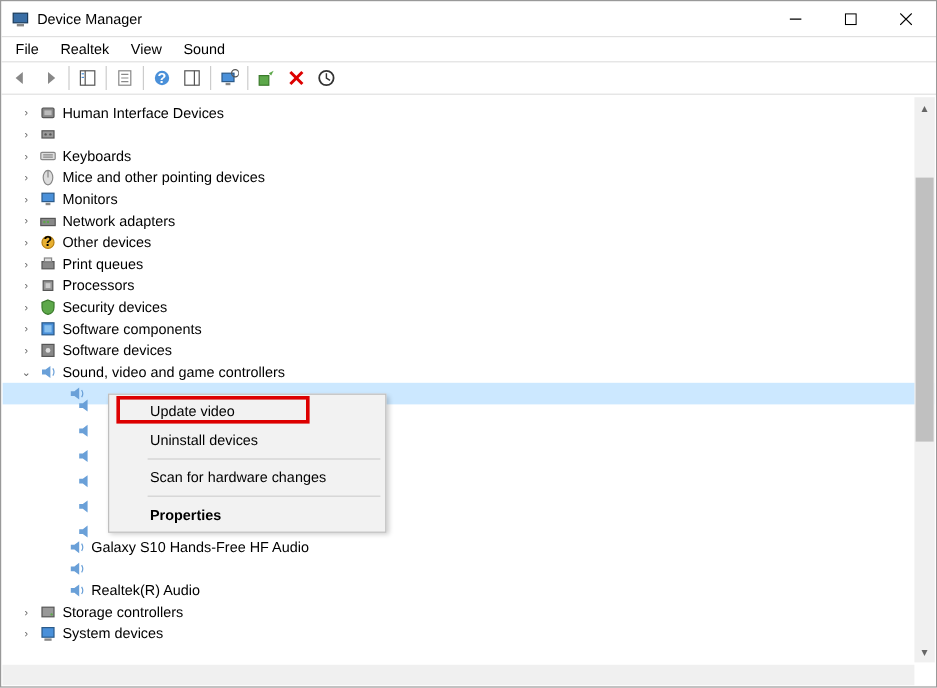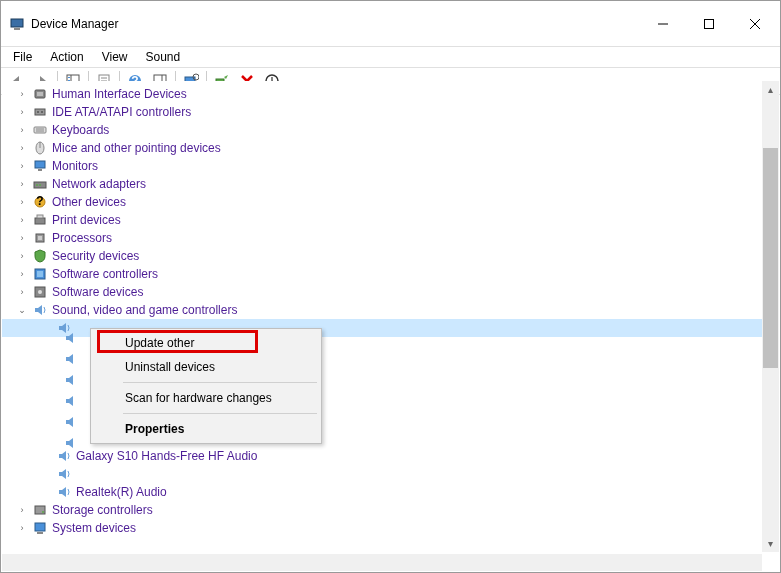--- a/index.html
+++ b/index.html
@@ -1,34 +1,34 @@
 <!DOCTYPE html>
 <html><head>
 <meta charset="utf-8">
 <style>
 * { box-sizing: border-box; margin: 0; padding: 0; font-family: "Segoe UI", Tahoma, sans-serif; font-size: 12px; }
 body { width: 781px; height: 573px; background: #fff; border: 1px solid #999; position: relative; overflow: hidden; }
-.titlebar { height: 46px; display: flex; align-items: center; padding: 0 2px 0 8px; border-bottom: 1px solid #e0e0e0; }
+.titlebar { height: 30px; display: flex; align-items: center; padding: 0 2px 0 8px; border-bottom: 1px solid #e0e0e0; }
 .titlebar .app-icon { width: 16px; height: 16px; margin-right: 6px; display: flex; align-items: center; justify-content: center; }
 .titlebar .title { flex: 1; color: #000; }
 .win-btns { display: flex; }
 .win-btn { width: 46px; height: 29px; display: flex; align-items: center; justify-content: center; color: #000; }
 .menubar { height: 20px; display: flex; align-items: center; padding: 0 4px; gap: 2px; }
 .menu-item { padding: 16px 8px; }
 .toolbar { height: 28px; display: flex; align-items: center; padding: 0 4px; gap: 1px; border-top: 1px solid #e0e0e0; border-bottom: 1px solid #e0e0e0; }
 .tool-btn { width: 24px; height: 24px; display: flex; align-items: center; justify-content: center; border: 1px solid transparent; }
 .tool-sep { width: 1px; height: 20px; background: #ccc; margin: 0 2px; }
 .content { position: absolute; left: 1px; right: 1px; top: 80px; bottom: 1px; background: #fff; overflow: hidden; }
 .tree { padding: 4px 0 4px 0; }
 .tree-row { display: flex; align-items: center; height: 18px; padding-left: 14px; white-space: nowrap; }
 .tree-row.child { padding-left: 38px; }
 .tree-row.selected { background: #cce8ff; }
 .expander { width: 12px; height: 12px; display: inline-flex; align-items: center; justify-content: center; margin-right: 4px; color: #666; font-size: 9px; cursor: pointer; }
 .node-icon { width: 16px; height: 16px; margin-right: 4px; display: inline-flex; align-items: center; justify-content: center; }
-.label { color: #4c1d95; }
+.label { color: #000000; }
 .scrollbar-v { position: absolute; right: 1px; top: 80px; bottom: 20px; width: 17px; background: #f0f0f0; display: flex; flex-direction: column; align-items: center; }
 .sb-arrow { width: 17px; height: 17px; display: flex; align-items: center; justify-content: center; color: #666; font-size: 10px; }
 .sb-thumb { width: 15px; flex: 1; margin: 0; }
 .sb-thumb-inner { width: 15px; height: 220px; background: #c0c0c0; margin-top: 50px; }
 .scrollbar-h { position: absolute; left: 1px; right: 18px; bottom: 1px; height: 17px; background: #f0f0f0; }
 .ctx-menu { position: absolute; left: 89px; top: 327px; width: 232px; background: #f2f2f2; border: 1px solid #bfbfbf; box-shadow: 2px 2px 4px rgba(0,0,0,0.2); z-index: 100; padding: 2px; }
 .ctx-item { height: 24px; display: flex; align-items: center; padding-left: 32px; }
 .ctx-item.bold { font-weight: bold; }
 .ctx-sep { height: 1px; background: #d0d0d0; margin: 3px 2px 3px 30px; }
 .highlight-box { position: absolute; left: 96px; top: 329px; width: 161px; height: 23px; border: 3px solid #d00; z-index: 101; pointer-events: none; }
@@ -62,21 +62,21 @@
       <svg width="10" height="10" viewBox="0 0 10 10">
           <line x1="0" y1="0" x2="10" y2="10" stroke="#000" stroke-width="1"></line>
           <line x1="10" y1="0" x2="0" y2="10" stroke="#000" stroke-width="1"></line>
         </svg>
     </div>
   </div>
 </div>
 
 <div class="menubar">
   <span class="menu-item">File</span>
-  <span class="menu-item">Action</span>
+  <span class="menu-item">Realtek</span>
   <span class="menu-item">View</span>
   <span class="menu-item">Sound</span>
 </div>
 
 <div class="toolbar">
   <div class="tool-btn">
     <svg width="16" height="16" viewBox="0 0 16 16">
         <path d="M10 3 L4 8 L10 13 Z" fill="#888"></path>
       </svg>
   </div>
@@ -159,21 +159,20 @@
       </div>
       <div class="tree-row">
         <span class="expander">›</span>
         <span class="node-icon">
           <svg width="16" height="16" viewBox="0 0 16 16">
             <rect x="3" y="5" width="10" height="6" fill="#999" stroke="#555"></rect>
             <circle cx="6" cy="8" r="1" fill="#555"></circle>
             <circle cx="10" cy="8" r="1" fill="#555"></circle>
           </svg>
         </span>
-        <span class="label">IDE ATA/ATAPI controllers</span>
       </div>
       <div class="tree-row">
         <span class="expander">›</span>
         <span class="node-icon">
           <svg width="16" height="16" viewBox="0 0 16 16">
             <rect x="2" y="5" width="12" height="6" rx="1" fill="#ddd" stroke="#888"></rect>
             <line x1="4" y1="7" x2="12" y2="7" stroke="#888"></line>
             <line x1="4" y1="9" x2="12" y2="9" stroke="#888"></line>
           </svg>
         </span>
@@ -221,21 +220,21 @@
         <span class="label">Other devices</span>
       </div>
       <div class="tree-row">
         <span class="expander">›</span>
         <span class="node-icon">
           <svg width="16" height="16" viewBox="0 0 16 16">
             <rect x="3" y="6" width="10" height="6" fill="#888" stroke="#555"></rect>
             <rect x="5" y="3" width="6" height="3" fill="#ddd" stroke="#888"></rect>
           </svg>
         </span>
-        <span class="label">Print devices</span>
+        <span class="label">Print queues</span>
       </div>
       <div class="tree-row">
         <span class="expander">›</span>
         <span class="node-icon">
           <svg width="16" height="16" viewBox="0 0 16 16">
             <rect x="4" y="4" width="8" height="8" fill="#999" stroke="#555"></rect>
             <rect x="6" y="6" width="4" height="4" fill="#ccc"></rect>
           </svg>
         </span>
         <span class="label">Processors</span>
@@ -250,21 +249,21 @@
         <span class="label">Security devices</span>
       </div>
       <div class="tree-row">
         <span class="expander">›</span>
         <span class="node-icon">
           <svg width="16" height="16" viewBox="0 0 16 16">
             <rect x="3" y="3" width="10" height="10" fill="#4a90d9" stroke="#2a5a8a"></rect>
             <rect x="5" y="5" width="6" height="6" fill="#88c0ee"></rect>
           </svg>
         </span>
-        <span class="label">Software controllers</span>
+        <span class="label">Software components</span>
       </div>
       <div class="tree-row">
         <span class="expander">›</span>
         <span class="node-icon">
           <svg width="16" height="16" viewBox="0 0 16 16">
             <rect x="3" y="3" width="10" height="10" fill="#888" stroke="#555"></rect>
             <circle cx="8" cy="8" r="2" fill="#ddd"></circle>
           </svg>
         </span>
         <span class="label">Software devices</span>
@@ -370,21 +369,21 @@
     </div>
   <div class="g">
       <svg width="16" height="16" viewBox="0 0 16 16">
         <path d="M3 6 L6 6 L10 3 L10 13 L6 10 L3 10 Z" fill="#6aa0d8"></path>
       </svg>
     </div>
 </div>
 
 <div class="ctx-menu">
   <div class="ctx-item">
-      <span>Update other</span>
+      <span>Update video</span>
     </div>
   <div class="ctx-item">
       <span>Uninstall devices</span>
     </div>
   <div class="ctx-sep"></div>
   <div class="ctx-item">
       <span>Scan for hardware changes</span>
     </div>
   <div class="ctx-sep"></div>
   <div class="ctx-item bold">

